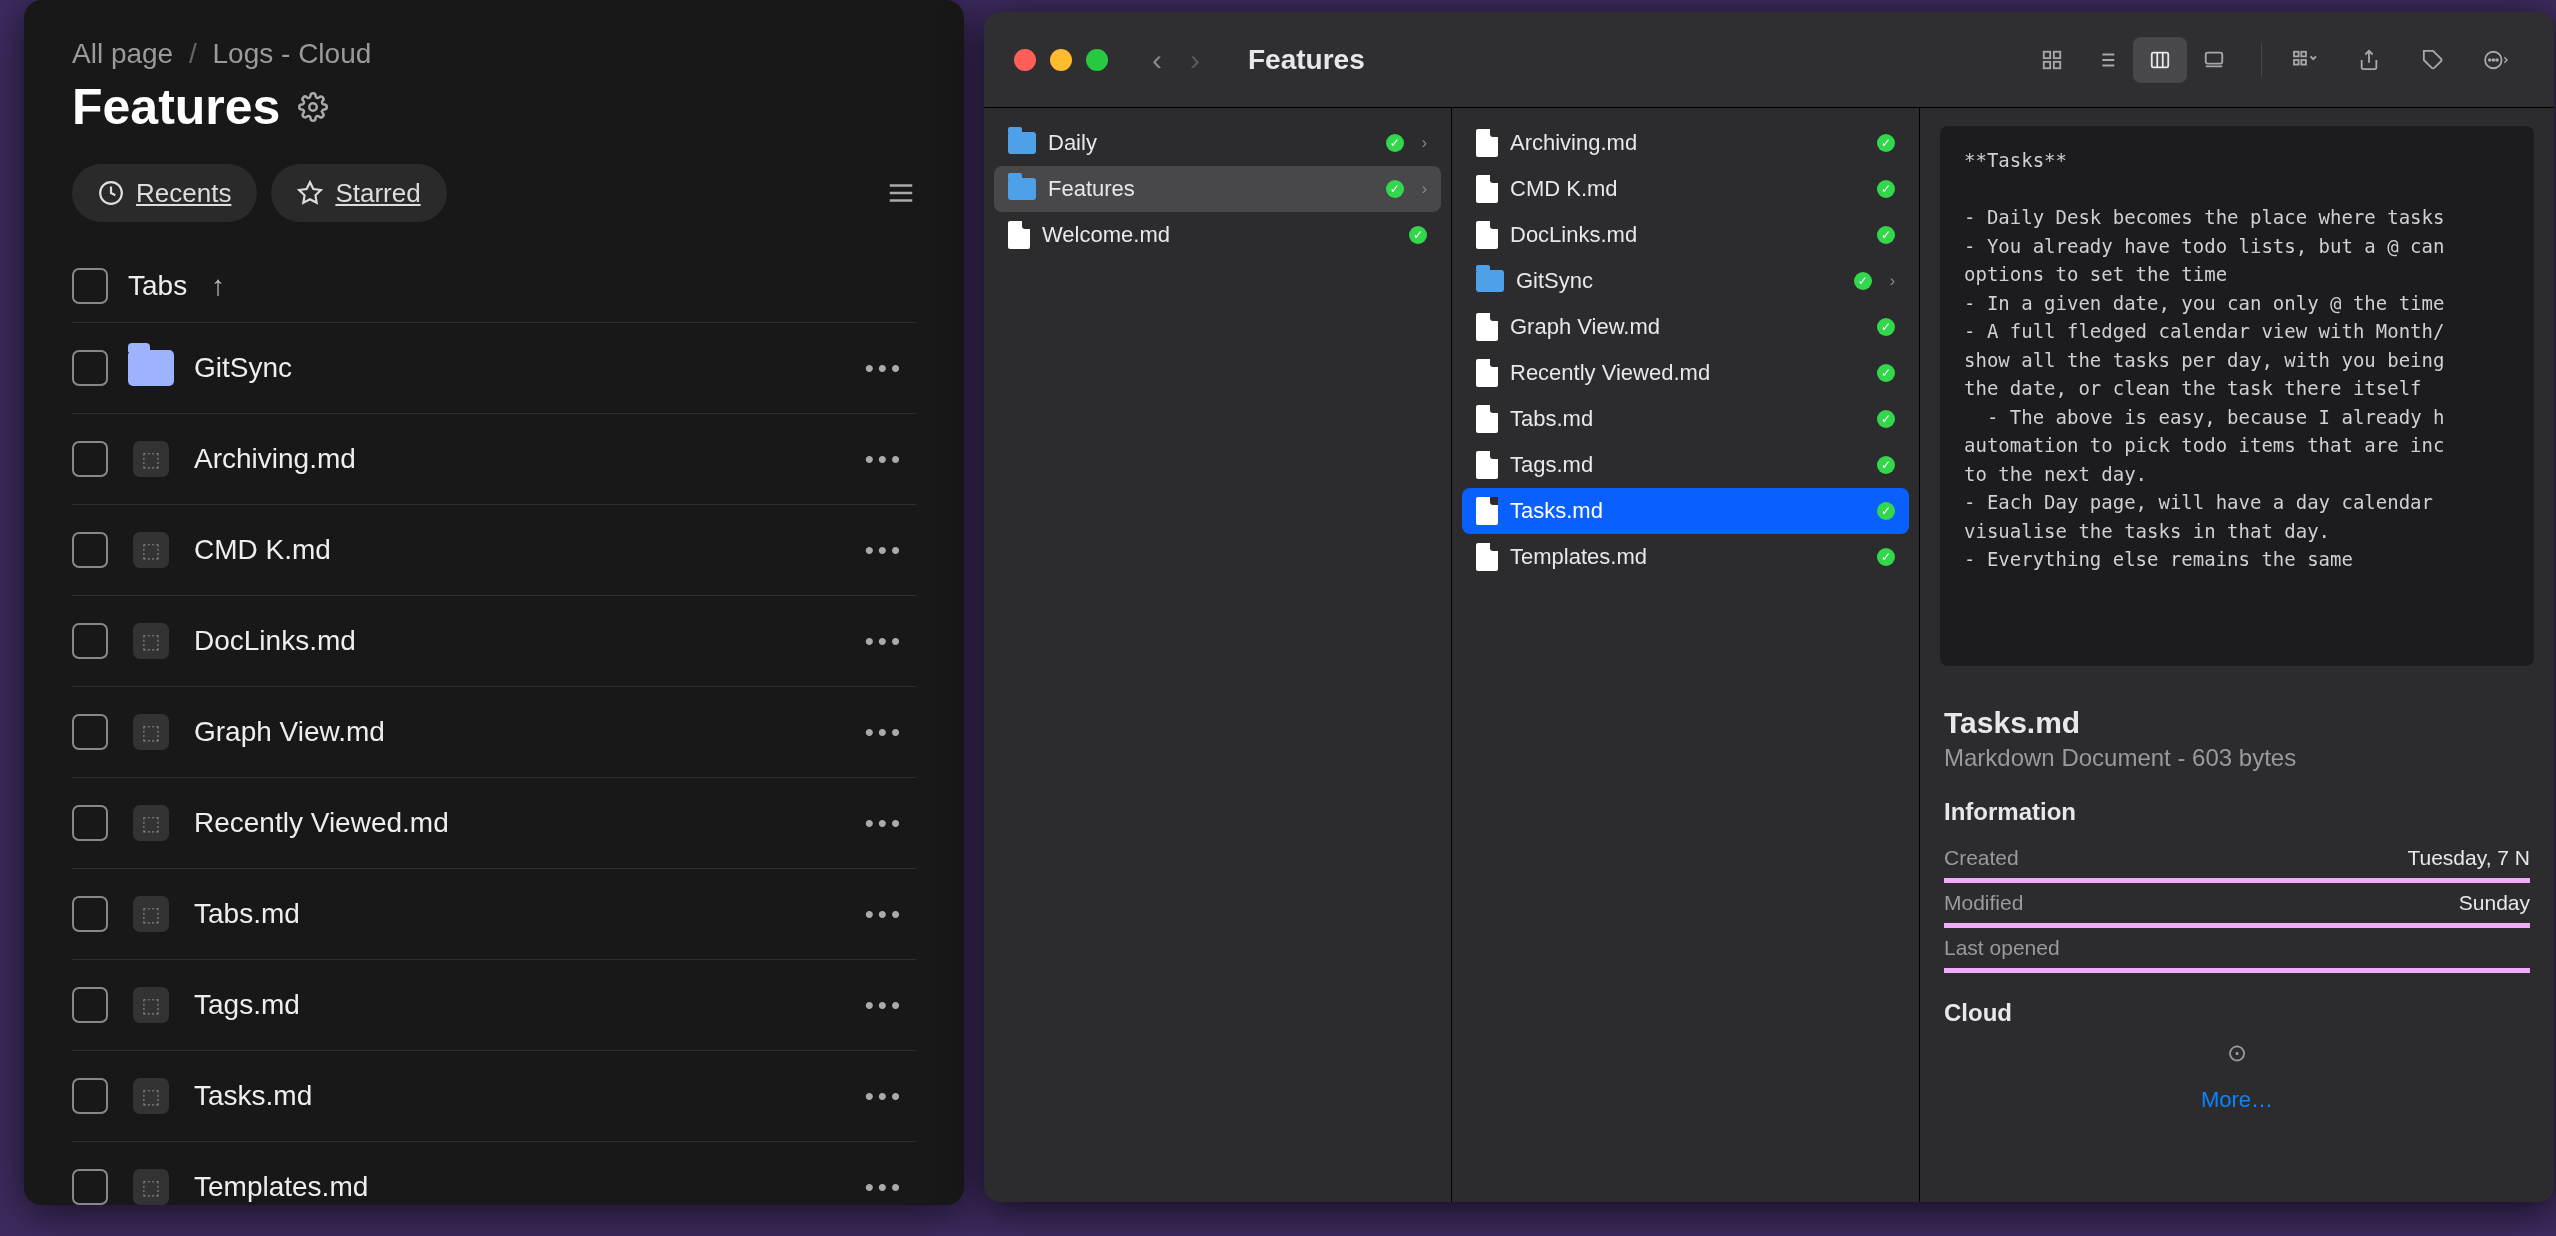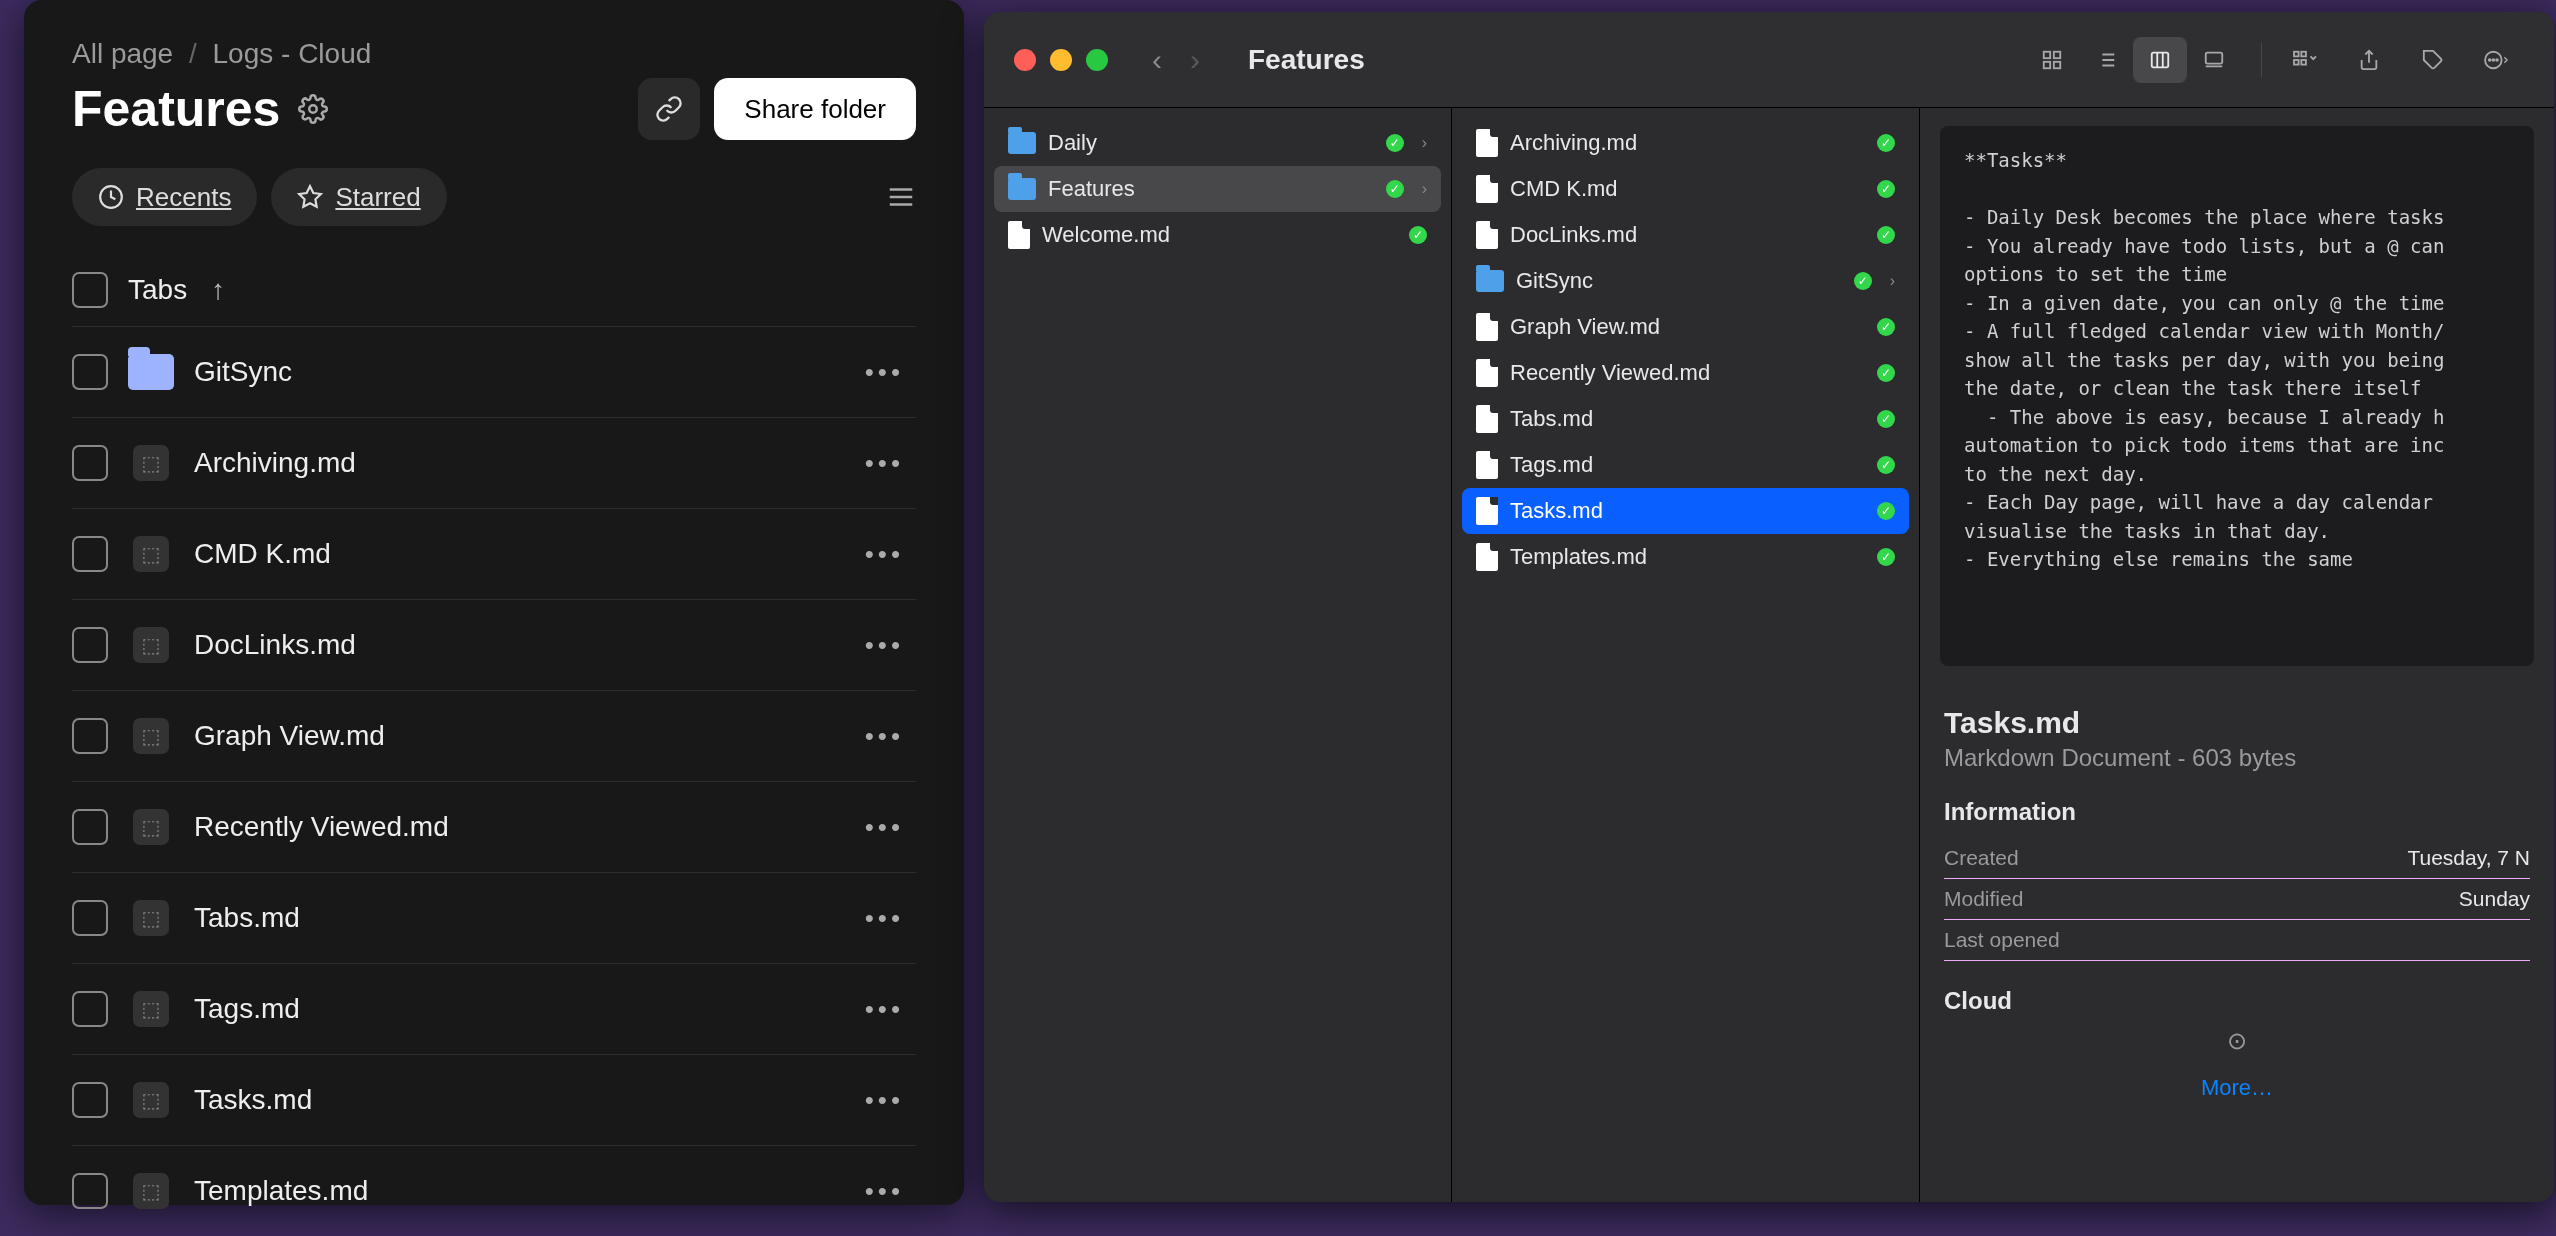--- a/index.html
+++ b/index.html
@@ -157,21 +157,21 @@
   background: #1c1c1e; border-radius: 8px; padding: 20px 24px;
   color: #d0d0d2; font-family: "SF Mono", Menlo, monospace;
   font-size: 19px; line-height: 1.5; height: 540px; overflow: hidden;
   white-space: pre-wrap;
 }
 
 .preview-info { margin-top: 40px; padding: 0 4px; }
 .pv-name { font-size: 30px; font-weight: 600; color: #e8e8ea; }
 .pv-sub { font-size: 24px; color: #9a9a9d; margin-top: 4px; }
 .pv-section { font-size: 24px; font-weight: 600; color: #e8e8ea; margin-top: 26px; margin-bottom: 12px; }
-.pv-row { display: flex; justify-content: space-between; font-size: 21px; padding: 8px 0; border-bottom: 1px solid #f0abfc; }
+.pv-row { display: flex; justify-content: space-between; font-size: 21px; padding: 8px 0; border-bottom: 5px solid #f0abfc; }
 .pv-label { color: #9a9a9d; }
 .pv-value { color: #e8e8ea; }
 .more-link { text-align: center; color: #0a84ff; font-size: 22px; margin-top: 20px; cursor: pointer; }
 .more-ellipsis { text-align: center; color: #9a9a9d; font-size: 24px; margin-top: 8px; }
 
 svg { display: block; }
 </style>
 </head>
 <body>
 
@@ -182,29 +182,20 @@
     <span>Logs - Cloud</span>
   </div>
 
   <div class="title-row">
     <div class="title-left">
       <div class="page-title">Features</div>
       <svg class="gear" viewBox="0 0 24 24" fill="none" stroke="currentColor" stroke-width="2">
         <circle cx="12" cy="12" r="3"></circle>
           <path d="M19.4 15a1.7 1.7 0 0 0 .34 1.87l.06.06a2 2 0 1 1-2.83 2.83l-.06-.06a1.7 1.7 0 0 0-1.87-.34 1.7 1.7 0 0 0-1 1.56V21a2 2 0 0 1-4 0v-.09a1.7 1.7 0 0 0-1-1.56 1.7 1.7 0 0 0-1.87.34l-.06.06a2 2 0 1 1-2.83-2.83l.06-.06a1.7 1.7 0 0 0 .34-1.87 1.7 1.7 0 0 0-1.56-1H3a2 2 0 0 1 0-4h.09a1.7 1.7 0 0 0 1.56-1 1.7 1.7 0 0 0-.34-1.87l-.06-.06a2 2 0 1 1 2.83-2.83l.06.06a1.7 1.7 0 0 0 1.87.34H9a1.7 1.7 0 0 0 1-1.56V3a2 2 0 0 1 4 0v.09a1.7 1.7 0 0 0 1 1.56 1.7 1.7 0 0 0 1.87-.34l.06-.06a2 2 0 1 1 2.83 2.83l-.06.06a1.7 1.7 0 0 0-.34 1.87V9a1.7 1.7 0 0 0 1.56 1H21a2 2 0 0 1 0 4h-.09a1.7 1.7 0 0 0-1.56 1z"></path>
       </svg>
-    </div>
-    <div class="title-actions">
-      <div class="link-btn">
-        <svg width="28" height="28" viewBox="0 0 24 24" fill="none" stroke="#ddd" stroke-width="2">
-            <path d="M10 13a5 5 0 0 0 7.54.54l3-3a5 5 0 0 0-7.07-7.07l-1.72 1.71"></path>
-            <path d="M14 11a5 5 0 0 0-7.54-.54l-3 3a5 5 0 0 0 7.07 7.07l1.71-1.71"></path>
-          </svg>
-      </div>
-      <button class="share-btn">Share folder</button>
     </div>
   </div>
 
   <div class="chip-row">
     <div class="chip">
       <svg width="26" height="26" viewBox="0 0 24 24" fill="none" stroke="currentColor" stroke-width="2">
           <circle cx="12" cy="12" r="10"></circle>
           <polyline points="12 6 12 12 16 14"></polyline>
         </svg>
       <span>Recents</span>

